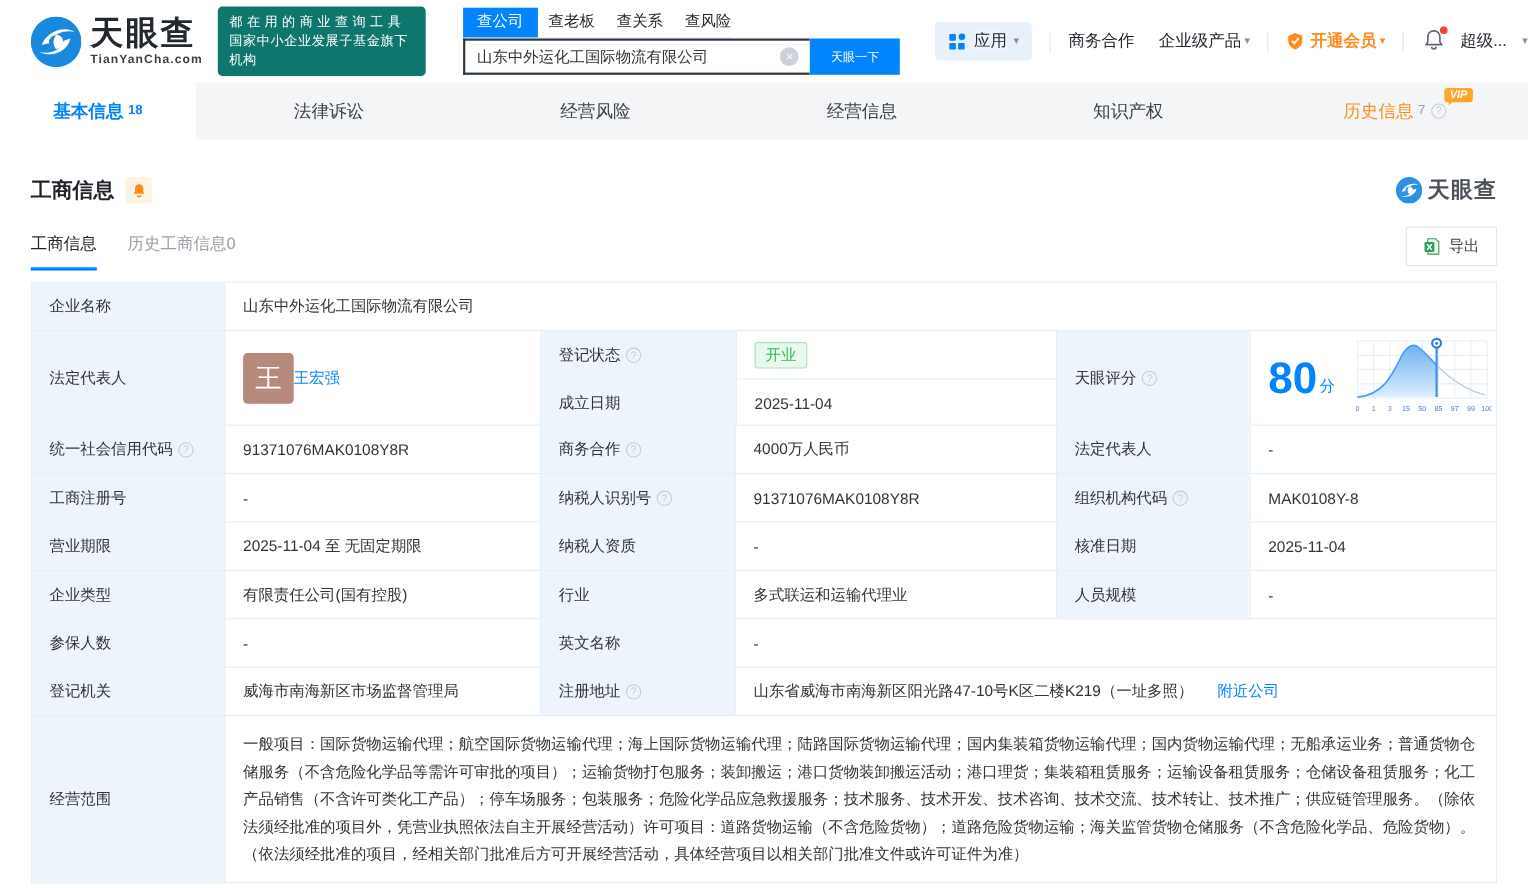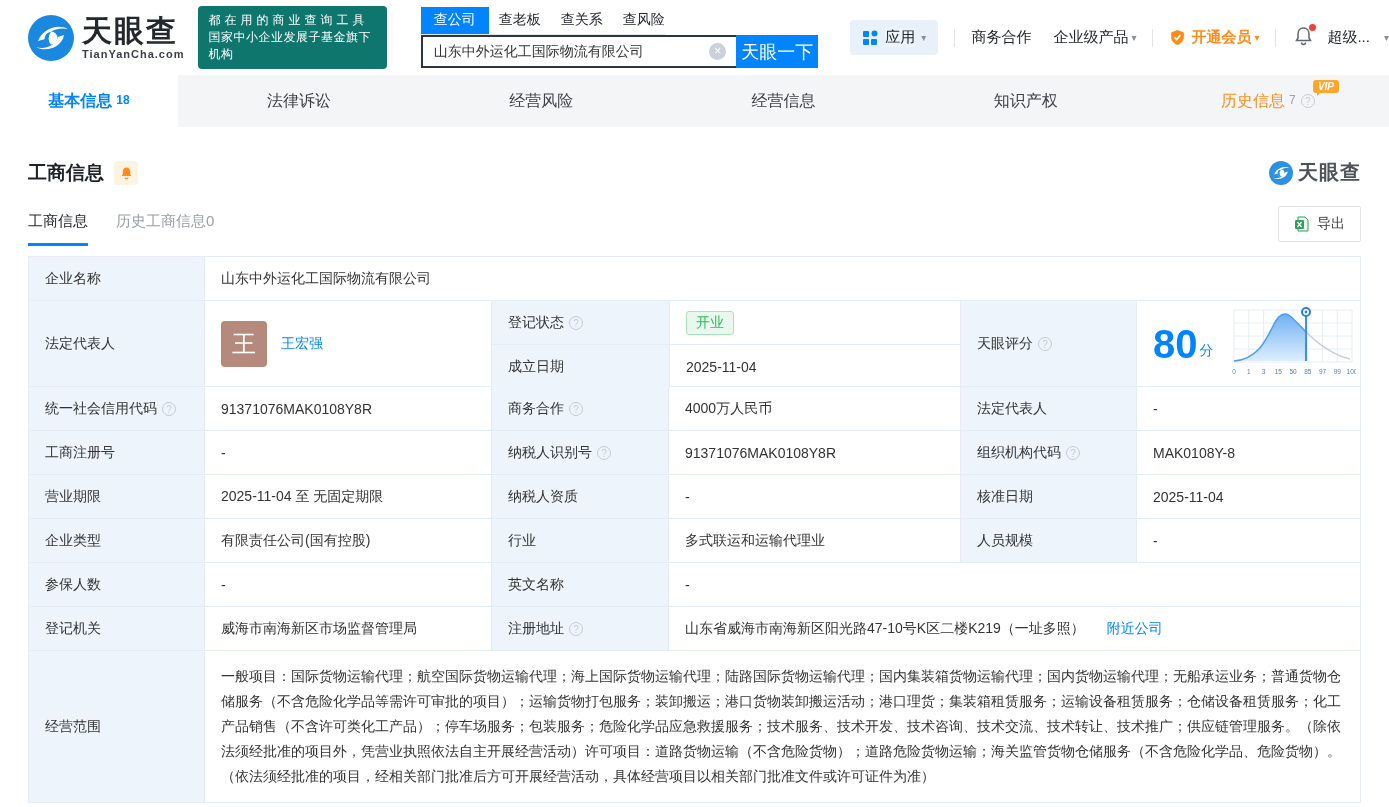--- a/index.html
+++ b/index.html
@@ -22,21 +22,21 @@
   .mini-tab { font-size: 14px; color: #23272e; padding: 4px 10px 5px; cursor: pointer; white-space: nowrap; }
   .mini-tab.active { background: #0084ff; color: #fff; padding: 4px 13px 5px; }
   .search-row { display: flex; }
   .search-input-wrap { position: relative; flex: 1; }
   .search-input {
     width: 100%; height: 33px; border: 2px solid #2b3643; border-right: none; outline: none;
     font-size: 14px; color: #333; padding: 0 34px 0 11px; font-family: inherit;
   }
   .clear-icon { position: absolute; right: 10px; top: 8px; width: 17px; height: 17px; border-radius: 50%;
     background: #ccd1d9; color: #fff; font-size: 12px; line-height: 17px; text-align: center; cursor: pointer; }
-  .search-btn { width: 82px; height: 33px; background: #0084ff; color: #fff; border: none; font-size: 18px; cursor: pointer; font-family: inherit; }
+  .search-btn { width: 82px; height: 33px; background: #0084ff; color: #fff; border: none; font-size: 11px; cursor: pointer; font-family: inherit; }
   .header-menu { display: flex; align-items: center; margin-left: 32px; white-space: nowrap; }
   .apps-chip { display: flex; align-items: center; background: #e8f0f9; border-radius: 4px; padding: 8px 12px; cursor: pointer; }
   .apps-chip .lbl { font-size: 15px; color: #23272e; margin: 0 3px 0 7px; }
   .menu-divider { width: 1px; height: 18px; background: #e2e4e8; margin: 0 16px; }
   .menu-item { font-size: 15px; color: #23272e; cursor: pointer; display: flex; align-items: center; }
   .caret { font-size: 10px; color: #8a9099; margin-left: 3px; }
   .vip-entry { color: #ff8c1a; font-weight: bold; }
   .vip-entry .caret { color: #ff8c1a; }
   .bell-wrap { position: relative; margin: 0 14px 0 2px; cursor: pointer; }
   .bell-dot { position: absolute; top: -2px; right: -3px; width: 7px; height: 7px; border-radius: 50%; background: #f53f3f; }
@@ -86,21 +86,21 @@
   .sub-row { display: flex; flex: 1; }
   .sub-row + .sub-row { border-top: 1px solid #e3edf8; }
   .sub-row .cell:first-child { border-left: none; }
   .sub-row .cell:last-child { flex: 1; }
   .row-tall { height: 86px; }
   .status-badge { background: #e9f8ee; border: 1px solid #a6e3ba; color: #2fbe57; border-radius: 3px;
     font-size: 14px; padding: 2px 9px; }
   .link { color: #0084ff; cursor: pointer; }
   .avatar { width: 46px; height: 46px; border-radius: 4px; background: #b58a7c; color: #fff; font-size: 24px;
     display: flex; align-items: center; justify-content: center; flex: none; }
-  .legal-name { margin-left: 14px; }
+  .legal-name { }
   .score-cell { justify-content: flex-start; padding: 0 6px 0 16px; }
   .score-num { font-size: 40px; font-weight: bold; color: #0084ff; line-height: 1; }
   .score-unit { font-size: 14px; color: #0084ff; margin: 14px 6px 0 2px; }
   .scope-cell { display: block; padding: 13px 16px; line-height: 25px; font-size: 14px; }
   .addr-cell { gap: 22px; }
 </style>
 </head>
 <body>
 
 <div class="header">

